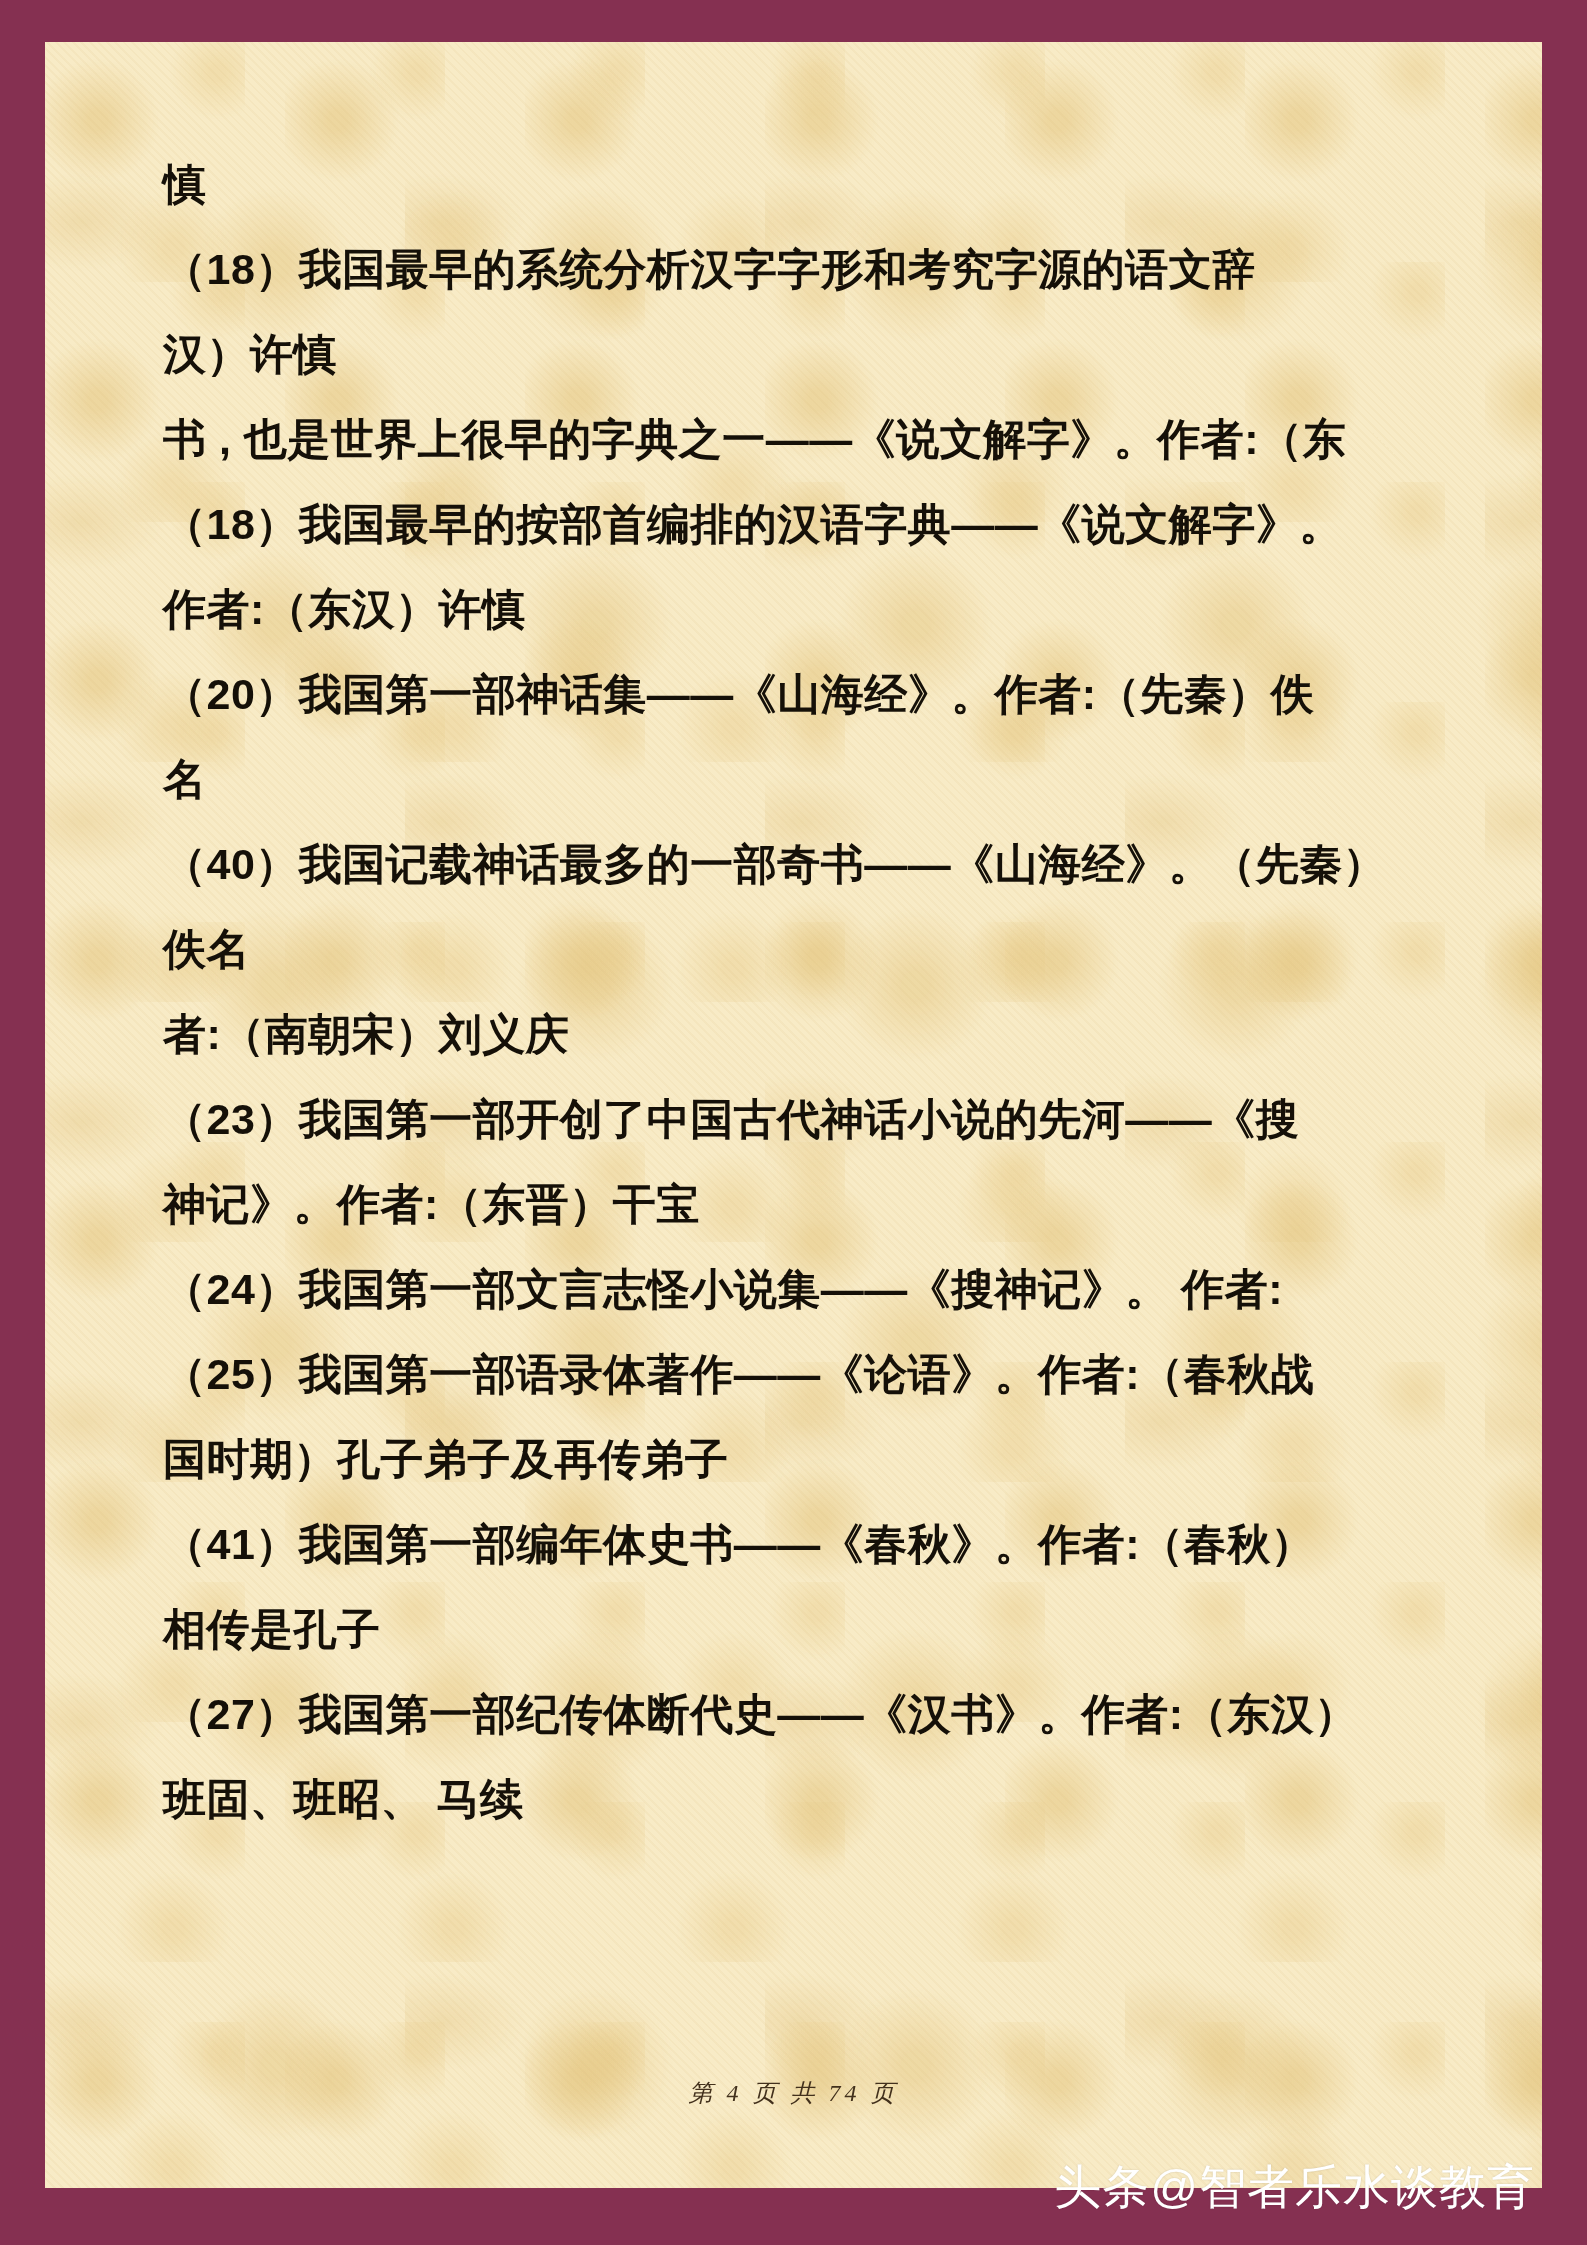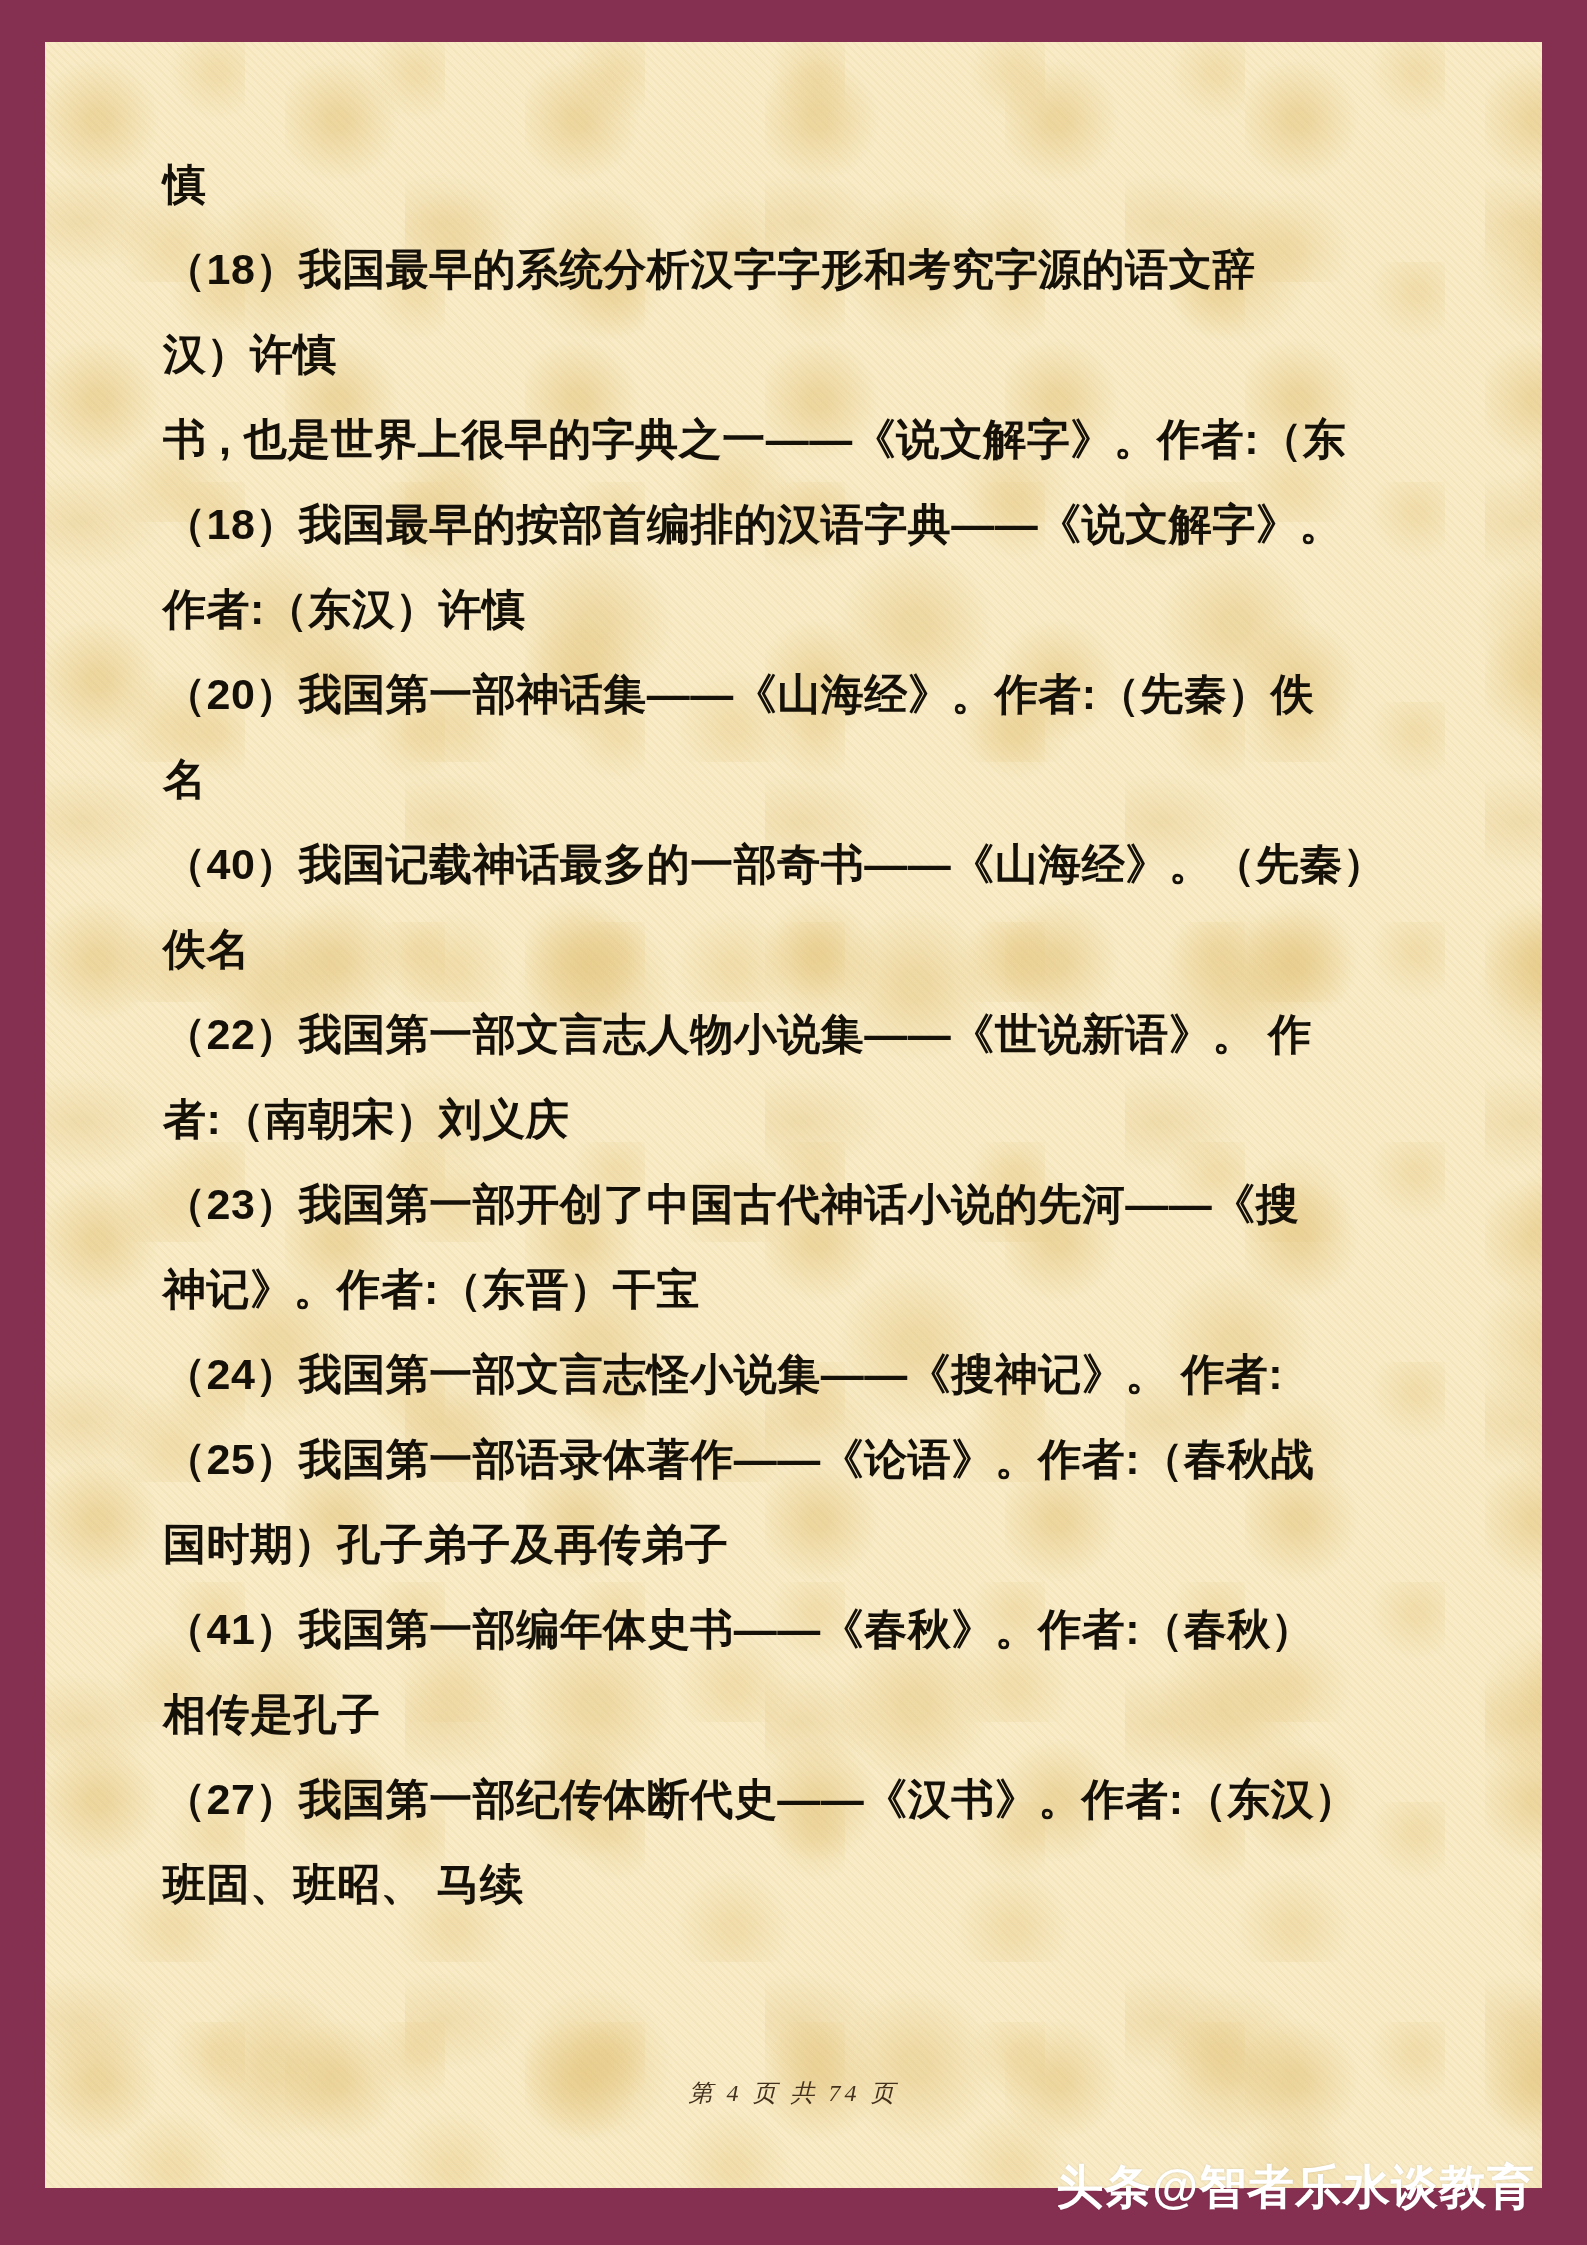--- a/index.html
+++ b/index.html
@@ -47,21 +47,21 @@
     font-size:24px;
     color:#42301c;
     letter-spacing:4px;
     font-style:italic;
   }
   .watermark{
     position:absolute;
     right:52px;
     bottom:26px;
     font-size:47px;
-    font-weight:bold;
+    font-weight:normal;
     color:#ffffff;
     letter-spacing:1px;
     z-index:5;
     text-shadow:0 0 2px rgba(0,0,0,.15);
   }
 </style>
 </head>
 <body>
 
 <div class="page">
@@ -70,21 +70,20 @@
       <div class="line">慎</div>
       <div class="line">（18）我国最早的系统分析汉字字形和考究字源的语文辞</div>
       <div class="line">汉）许慎</div>
       <div class="line">书 , 也是世界上很早的字典之一——《说文解字》。作者:（东</div>
       <div class="line">（18）我国最早的按部首编排的汉语字典——《说文解字》。</div>
       <div class="line">作者:（东汉）许慎</div>
       <div class="line">（20）我国第一部神话集——《山海经》。作者:（先秦）佚</div>
       <div class="line">名</div>
       <div class="line">（40）我国记载神话最多的一部奇书——《山海经》。（先秦）</div>
       <div class="line">佚名</div>
-      <div class="line">（22）我国第一部文言志人物小说集——《世说新语》。 作</div>
       <div class="line">者:（南朝宋）刘义庆</div>
       <div class="line">（23）我国第一部开创了中国古代神话小说的先河——《搜</div>
       <div class="line">神记》。作者:（东晋）干宝</div>
       <div class="line">（24）我国第一部文言志怪小说集——《搜神记》。 作者:</div>
       <div class="line">（25）我国第一部语录体著作——《论语》。作者:（春秋战</div>
       <div class="line">国时期）孔子弟子及再传弟子</div>
       <div class="line">（41）我国第一部编年体史书——《春秋》。作者:（春秋）</div>
       <div class="line">相传是孔子</div>
       <div class="line">（27）我国第一部纪传体断代史——《汉书》。作者:（东汉）</div>
       <div class="line">班固、班昭、 马续</div>

